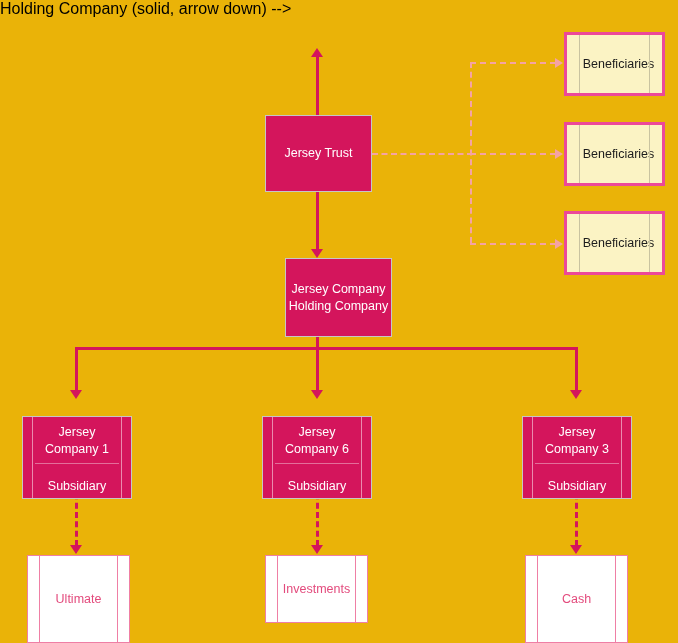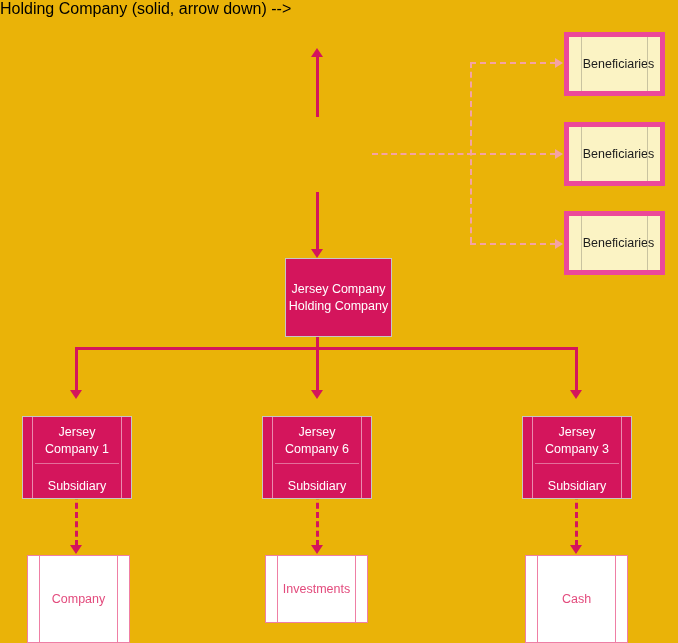--- a/index.html
+++ b/index.html
@@ -75,21 +75,21 @@
     margin: 0 0 2px 0;
   }
   .subsidiary .sub-bottom {
     width: 100%;
     padding-top: 12px;
   }
 
   
   .beneficiary {
     background: #fbf3c4;
-    border: 5px solid #ec4899;
+    border: 3px solid #ec4899;
     color: #1c1c1c;
     font-size: 12.5px;
     padding-left: 8px;
   }
   .beneficiary::before,
   .beneficiary::after {
     content: "";
     position: absolute;
     top: 0;
     bottom: 0;
@@ -217,20 +217,23 @@
   <div class="arrow arrow-down-crimson" style="left:311px; top:545px;"></div>
 
   <div class="conn v-dash-crimson" style="left:575px; top:484px; height:62px;"></div>
   <div class="arrow arrow-down-crimson" style="left:570px; top:545px;"></div>
 
   
 
   
 
   
+  <div class="node crimson" style="left:265px; top:115px; width:107px; height:77px;">
+    <span>Jersey Trust</span>
+  </div>
 
   
   <div class="node crimson" style="left:265px; top:258px; width:107px; height:79px;margin-left:20px;">
     <div>
       <div>Jersey Company</div>
       <div>Holding Company</div>
     </div>
   </div>
 
   
@@ -267,21 +270,21 @@
     <div class="sub-top">
       <div>Jersey</div>
       <div>Company 3</div>
     </div>
     <div class="sub-divider"></div>
     <div class="sub-bottom">Subsidiary</div>
   </div>
 
   
   <div class="node asset" style="left:27px; top:555px; width:103px; height:88px;">
-    <span>Company</span>
+    <span>Ultimate</span>
   </div>
   <div class="node asset" style="left:265px; top:555px; width:103px; height:68px;">
     <span>Investments</span>
   </div>
   <div class="node asset" style="left:525px; top:555px; width:103px; height:88px;">
     <span>Cash</span>
   </div>
 
 </div>
 

